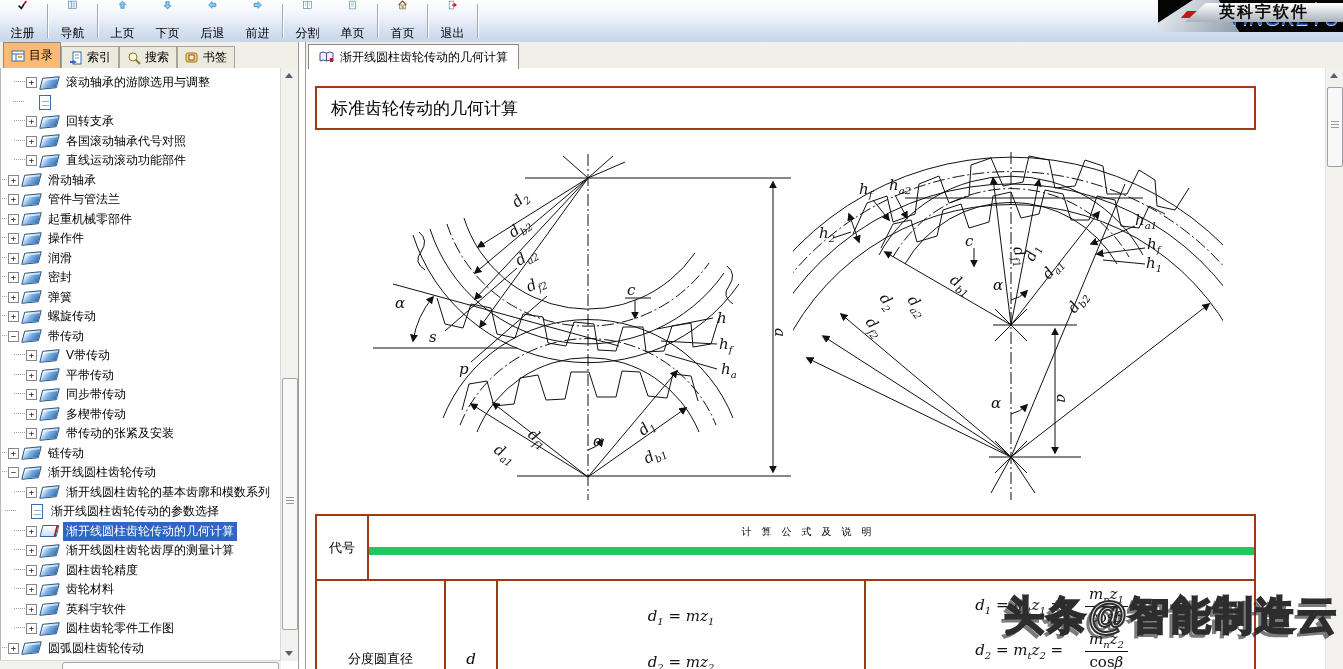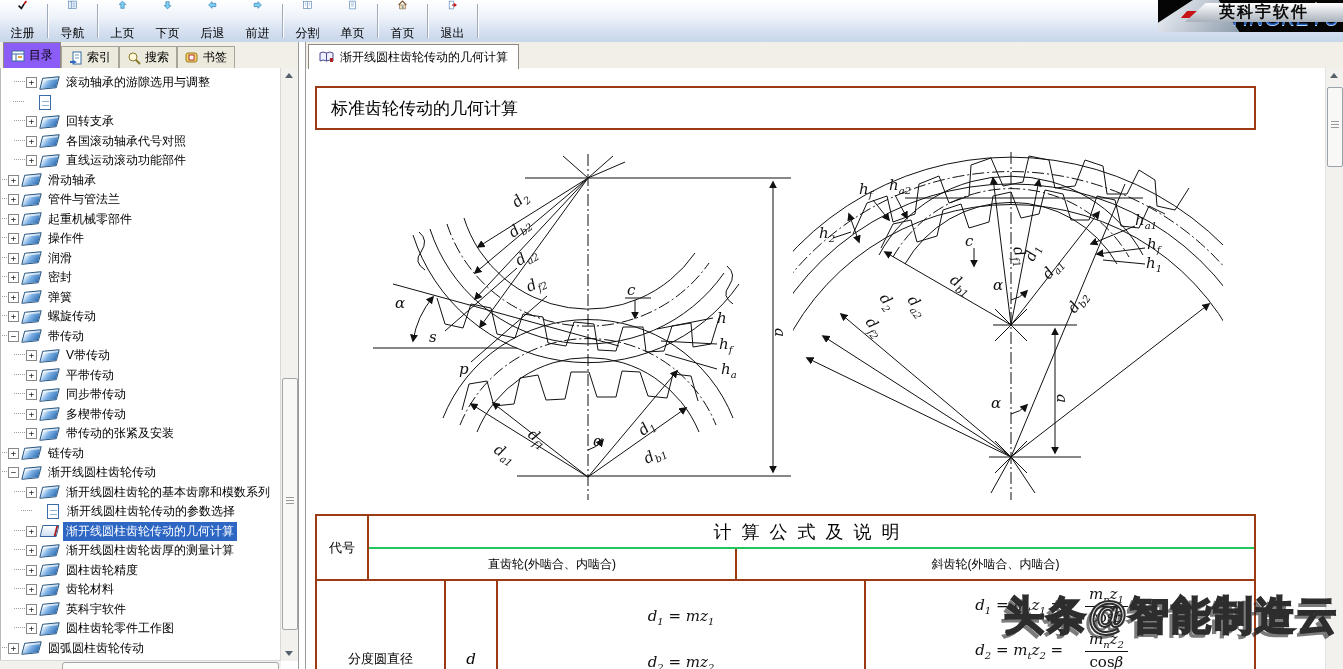--- a/index.html
+++ b/index.html
@@ -23,21 +23,21 @@
   .logo-red{position:absolute;top:11px;left:26px;width:40px;height:7px;background:#c81414;transform:skewX(-42deg);}
   .logo-cn{position:absolute;bottom:10px;right:0;width:158px;height:19px;
     background:linear-gradient(180deg,#ffffff,#a8b1bb);clip-path:polygon(13% 0,100% 0,100% 100%,0 100%);
     display:flex;align-items:center;justify-content:center;font-size:16px;font-weight:bold;color:#0a0a0a;letter-spacing:2px;}
   
   .tabrow{position:absolute;left:0;top:42px;width:100%;height:26px;background:#f1efe8;
     border-bottom:1px solid #a39e93;}
   .ltabs{position:absolute;left:3px;top:0;height:26px;display:flex;align-items:flex-end;}
   .ltab{display:flex;align-items:center;gap:4px;padding:0 7px;height:21px;font-size:12px;
     background:#ece9dd;border:1px solid #a9a49a;border-bottom:none;position:relative;}
-  .ltab.active{background:#8b5cf6;height:25px;z-index:2;border-color:#8f8a80;}
+  .ltab.active{background:#fdba74;height:25px;z-index:2;border-color:#8f8a80;}
   .ltab svg{width:14px;height:14px;}
   .ctab{position:absolute;left:308px;top:2px;height:24px;display:flex;align-items:center;gap:6px;
     padding:0 10px;background:#fff;border:1px solid #8f8a80;border-bottom:none;font-size:12px;z-index:2;}
   .ctab svg{width:15px;height:14px;}
   
   .pane-div{position:absolute;left:298px;top:42px;width:6px;height:627px;background:#fff;
     border-left:1px solid #9a9a9a;border-right:1px solid #9a9a9a;z-index:1;}
   
   .sidebar{position:absolute;left:0;top:68px;width:298px;height:601px;background:#fff;overflow:hidden;
     box-shadow:inset 1px 0 0 #b9b9b9;}
@@ -86,22 +86,22 @@
   .dl{font:italic 15px "DejaVu Serif","Liberation Serif",serif;fill:#111;}
   .dls{font-size:10px;}
   
   .gtable{position:absolute;left:10px;top:446px;width:941px;height:220px;border:2px solid #9c3a14;
     border-bottom:none;font-size:13px;box-sizing:border-box;}
   .gh{display:flex;height:63px;border-bottom:2px solid #9c3a14;}
   .gr{display:flex;height:155px;}
   .ci{width:127px;border-right:2px solid #9c3a14;display:flex;align-items:center;justify-content:center;flex:none;}
   .cs{width:50px;border-right:2px solid #9c3a14;display:flex;align-items:center;justify-content:center;flex:none;}
   .cf{flex:1;display:flex;flex-direction:column;}
-  .cf-top{height:31px;border-bottom:2px solid #22c55e;display:flex;align-items:center;justify-content:center;
-    letter-spacing:10px;font-size:18px;}
+  .cf-top{height:31px;border-bottom:8px solid #22c55e;display:flex;align-items:center;justify-content:center;
+    letter-spacing:10px;font-size:10px;}
   .cf-sub{flex:1;display:flex;}
   .cf-spur{width:366px;border-right:2px solid #9c3a14;display:flex;align-items:center;justify-content:center;font-size:12px;flex:none;}
   .cf-hel{flex:1;display:flex;align-items:center;justify-content:center;font-size:12px;}
   .c-spur{width:366px;border-right:2px solid #9c3a14;display:flex;flex-direction:column;align-items:center;flex:none;}
   .c-hel{flex:1;display:flex;flex-direction:column;align-items:center;}
   .eq{font:15px "DejaVu Serif","Liberation Serif",serif;color:#111;}
   .eq-i{font-style:italic;}
   .eq-s{font-style:italic;font-size:10px;vertical-align:-4px;}
   .c-spur .eq{margin:13px 0;}
   .c-spur .eq:first-child{margin-top:26px;}
@@ -366,21 +366,21 @@
         <div class="trow" style="padding-left: 6px;">
           <span class="exp">−</span>
           <span class="ticon book"></span>
           <span class="tlabel">渐开线圆柱齿轮传动</span>
         </div>
         <div class="trow" style="padding-left: 24px;">
           <span class="exp">+</span>
           <span class="ticon book"></span>
           <span class="tlabel">渐开线圆柱齿轮的基本齿廓和模数系列</span>
         </div>
-        <div class="trow" style="padding-left: 32px;">
+        <div class="trow" style="padding-left: 16px;">
           <span class="exp none"></span>
           <span class="ticon page"></span>
           <span class="tlabel">渐开线圆柱齿轮传动的参数选择</span>
         </div>
         <div class="trow" style="padding-left: 24px;">
           <span class="exp">+</span>
           <span class="ticon openbook"></span>
           <span class="tlabel selected">渐开线圆柱齿轮传动的几何计算</span>
         </div>
         <div class="trow" style="padding-left: 24px;">
@@ -563,24 +563,20 @@
         <text class="dl" x="268" y="250" transform="rotate(90 268 246)"><tspan>a</tspan></text>
         <text class="dl" x="198" y="260"><tspan>α</tspan></text>
       </g>
     </svg>
 
     <div class="gtable">
       <div class="gh">
         <div class="cs">代号</div>
         <div class="cf">
           <div class="cf-top">计算公式及说明</div>
-          <div class="cf-sub">
-            <div class="cf-spur">直齿轮(外啮合、内啮合)</div>
-            <div class="cf-hel">斜齿轮(外啮合、内啮合)</div>
-          </div>
         </div>
       </div>
       <div class="gr">
         <div class="ci">分度圆直径</div>
         <div class="cs symit">d</div>
         <div class="c-spur">
           <div class="eq"><span class="eq-i">d</span><span class="eq-s">1</span><span class="eq-n"> = </span><span class="eq-i">mz</span><span class="eq-s">1</span></div>
           <div class="eq"><span class="eq-i">d</span><span class="eq-s">2</span><span class="eq-n"> = </span><span class="eq-i">mz</span><span class="eq-s">2</span></div>
         </div>
         <div class="c-hel">

